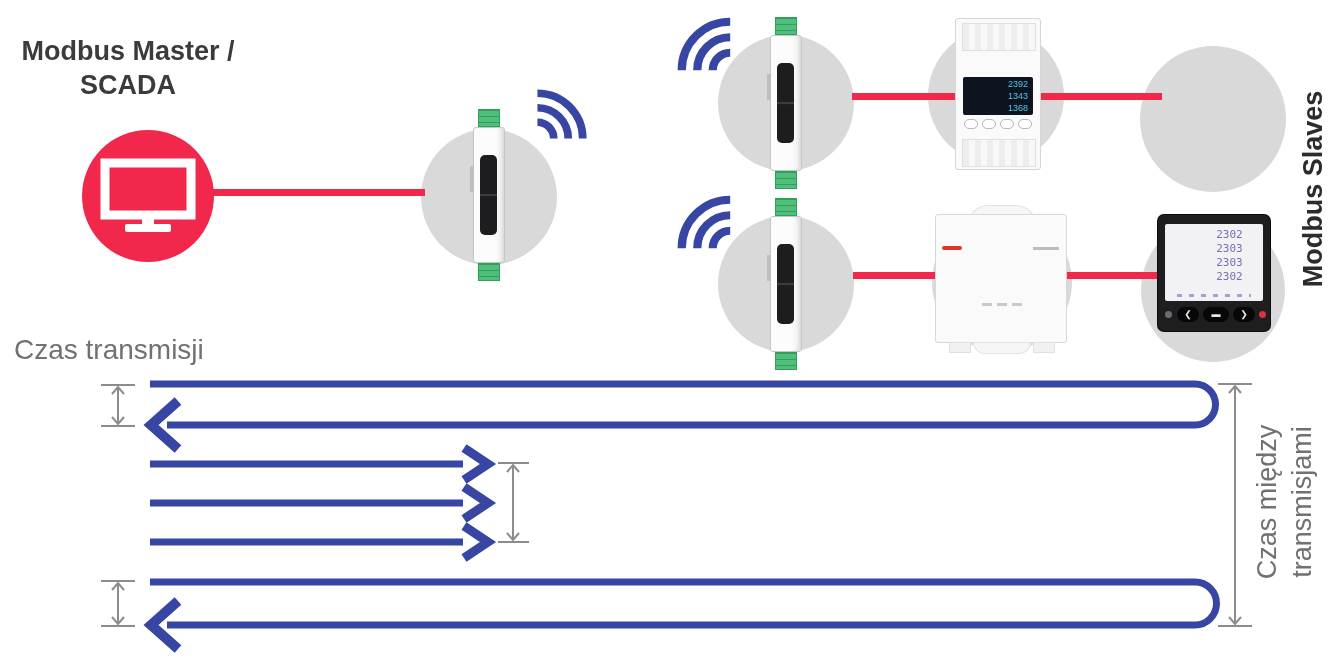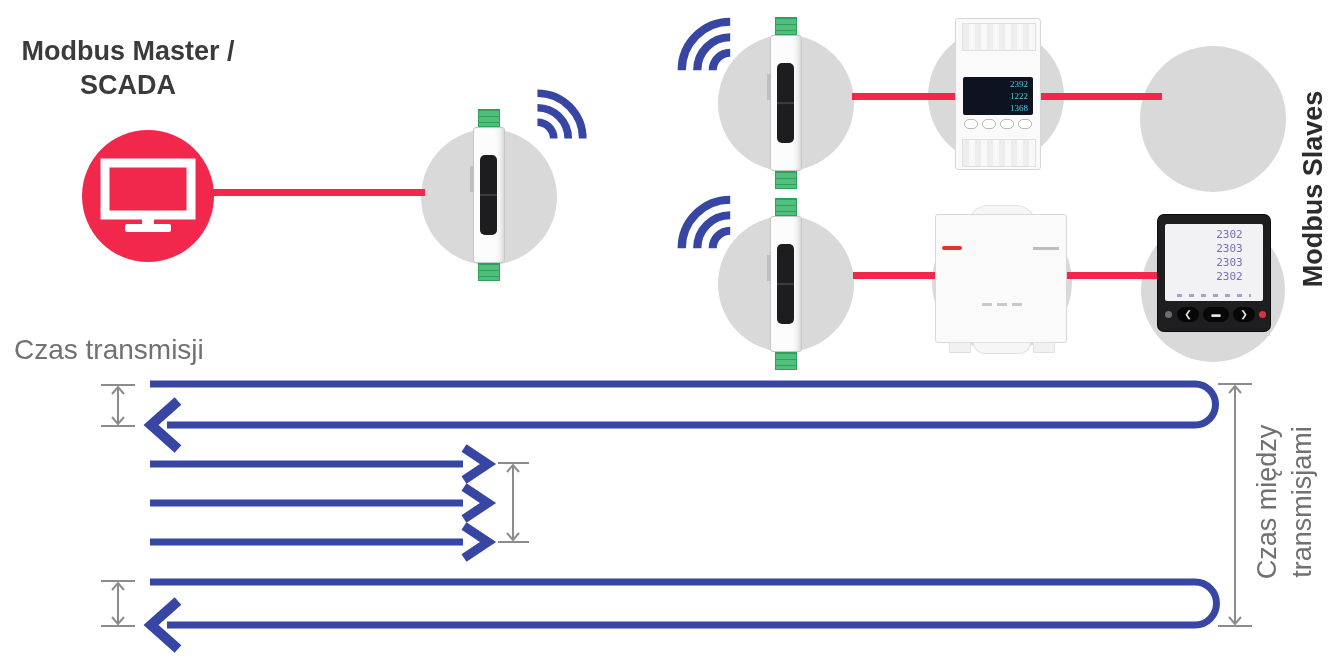--- a/index.html
+++ b/index.html
@@ -38,21 +38,21 @@
     box-shadow:inset -7px 0 9px -7px rgba(0,0,0,.28);}
   .conv .bar{position:absolute;left:6px;top:27px;width:17px;height:80px;background:#1d1d1f;
     border-radius:5px;background-image:linear-gradient(#1d1d1f 48%,#4a4a4c 50%,#1d1d1f 52%);}
   .conv .notch{position:absolute;left:-4px;top:38px;width:4px;height:26px;background:#bfbfbf;}
   
   .meter1{position:absolute;left:955px;top:18px;width:86px;height:152px;background:#fafafa;
     border:1px solid #d6d6d6;border-radius:3px;z-index:3;box-sizing:border-box;}
   .meter1 .term{position:absolute;left:6px;width:72px;height:26px;border:1px solid #e0e0e0;
     background:repeating-linear-gradient(90deg,#ededed 0 6px,#f8f8f8 6px 12px);}
   .meter1 .disp{position:absolute;left:7px;top:58px;width:70px;height:38px;background:#0d1420;
-    border-radius:2px;color:#4fc8e8;font-family:Liberation Serif, serif;font-size:9px;
+    border-radius:2px;color:#4fc8e8;font-family:Liberation Sans, sans-serif;font-size:9px;
     line-height:12px;text-align:right;padding:1px 5px 0 0;box-sizing:border-box;}
   .meter1 .btns{position:absolute;left:8px;top:100px;width:70px;display:flex;gap:4px;}
   .meter1 .btns i{width:12px;height:8px;border:1px solid #b9b9b9;border-radius:5px;background:#fff;}
   
   .meter2{position:absolute;left:1160px;top:36px;width:124px;height:132px;background:#fbfbfb;
     border:1px solid #dadada;border-radius:4px;z-index:3;box-sizing:border-box;}
   .meter2 .flange{position:absolute;left:4px;width:114px;height:10px;background:#f1f1f1;border:1px solid #e3e3e3;}
   .meter2 .brand{position:absolute;left:10px;top:36px;width:18px;height:4px;background:#e0352f;border-radius:2px;}
   .meter2 .model{position:absolute;left:72px;top:37px;width:28px;height:3px;background:#bdbdbd;}
   .meter2 .lcd{position:absolute;left:10px;top:44px;width:78px;height:44px;border:1px solid #93b9d6;
@@ -154,21 +154,21 @@
     <div class="green"></div>
   </div>
 
   <div class="redline" style="left:852px;top:93px;width:105px;"></div>
 
   <div class="gcircle" style="left:928px;top:28px;width:136px;height:136px;"></div>
   <div class="meter1">
     <div class="term" style="top:4px;"></div>
     <div class="disp">
       <div>2392</div>
-      <div>1222</div>
+      <div>1343</div>
       <div>1368</div>
     </div>
     <div class="btns">
       <i></i>
       <i></i>
       <i></i>
       <i></i>
     </div>
     <div class="term" style="top:120px;"></div>
   </div>

